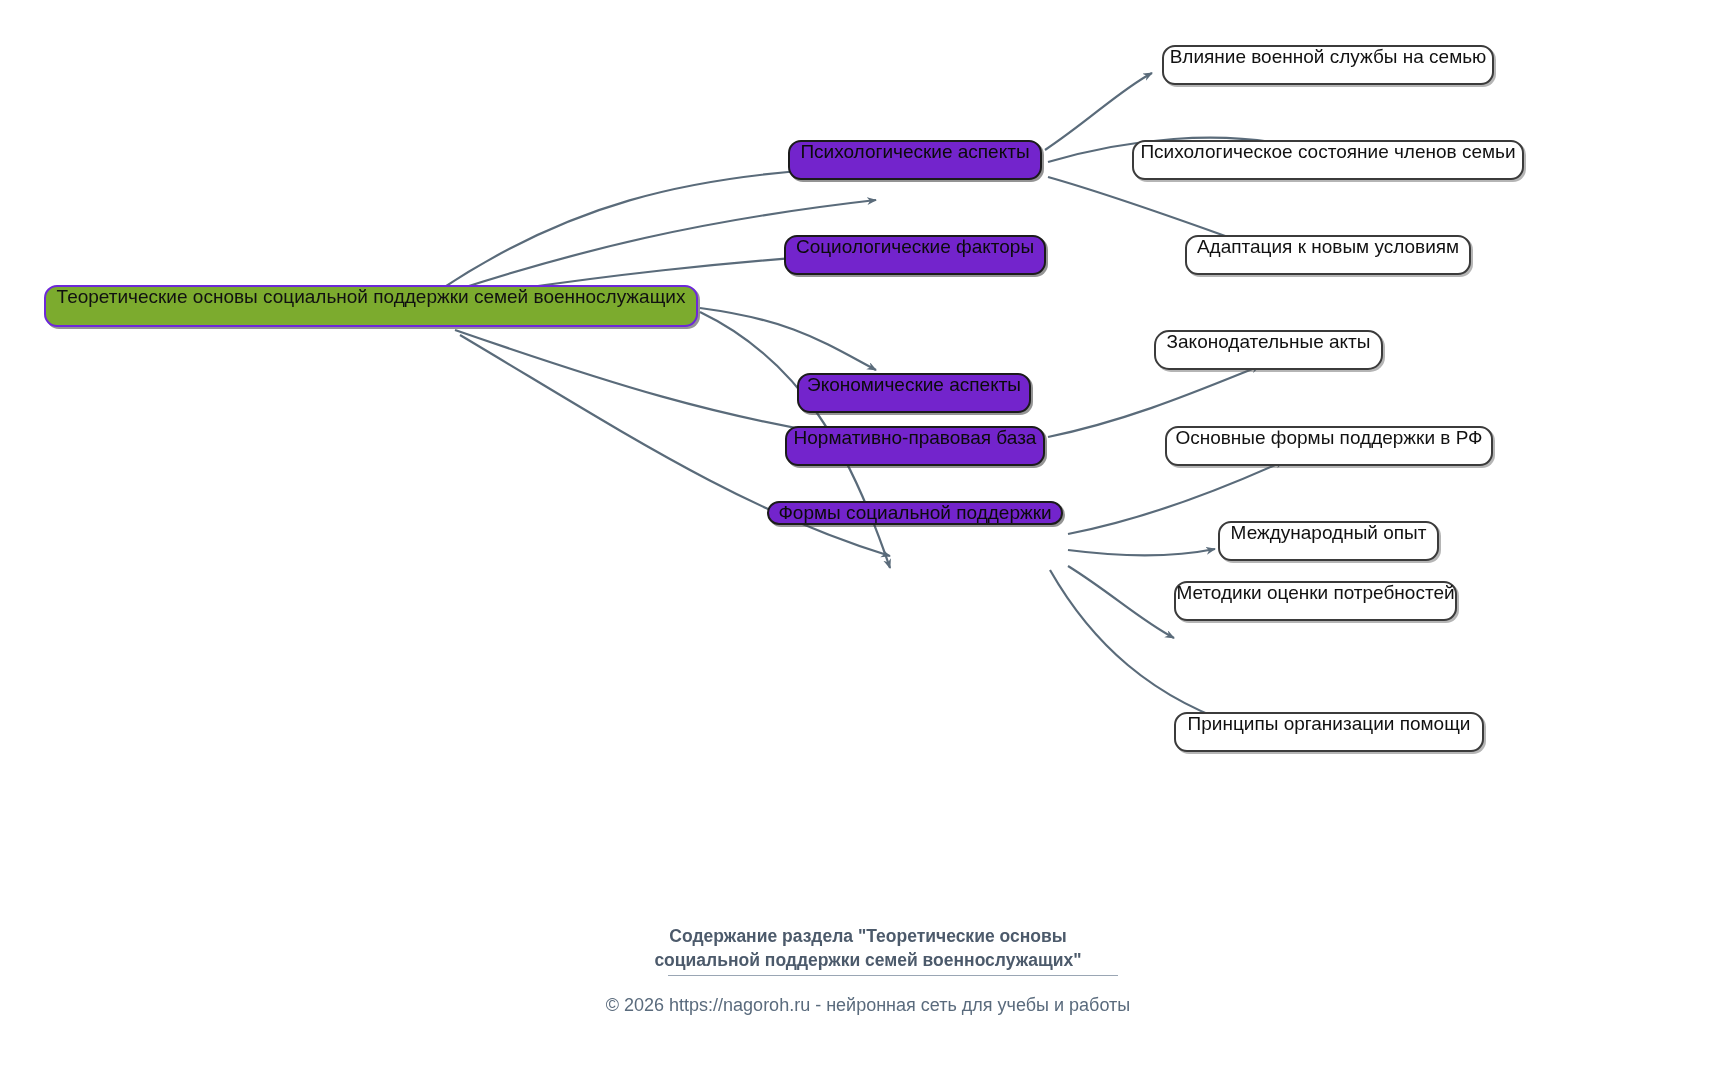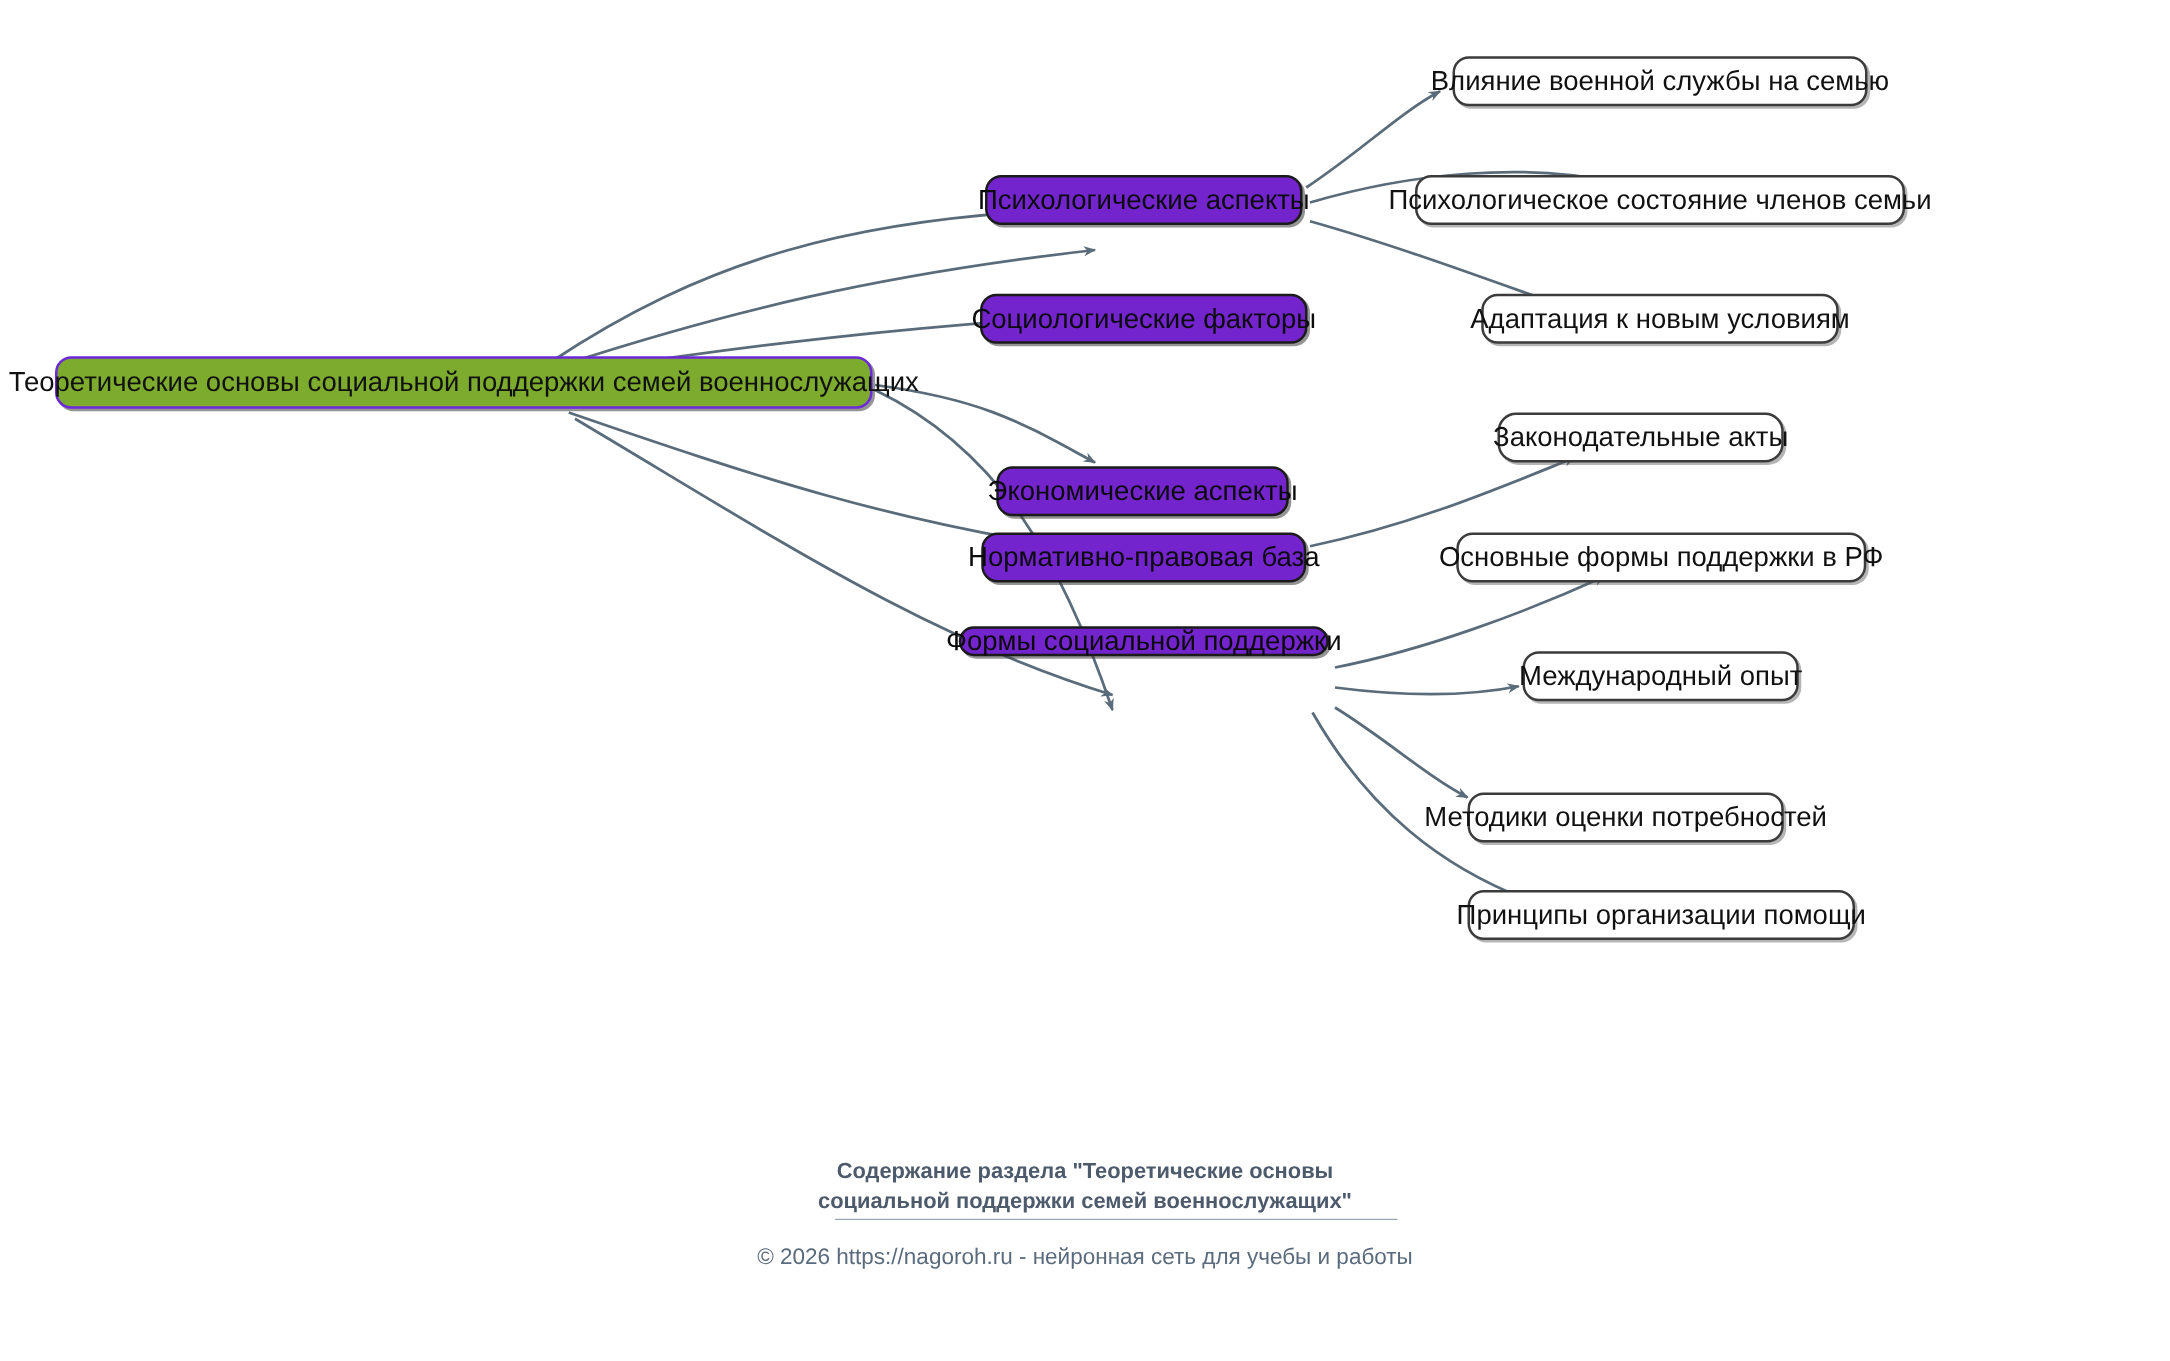--- a/index.html
+++ b/index.html
@@ -24,24 +24,24 @@
     position: absolute;
     left: 0; top: 0;
     width: 1736px;
     height: 1089px;
     pointer-events: none;
   }
   .node {
     position: absolute;
     box-sizing: border-box;
     display: flex;
-    align-items: center;
+    align-items: flex-start;
     justify-content: center;
     white-space: nowrap;
-    font-size: 22px;
+    font-size: 19px;
     line-height: 1;
     color: #111111;
     border-radius: 13px;
   }
   .node-root {
     background: #7cab2e;
     border: 2px solid #6d28d9;
     box-shadow: 2px 2px 0px rgba(60,60,60,0.55);
   }
   .node-branch {
@@ -145,33 +145,33 @@
   </div>
 
   <div class="node node-leaf" style="left:1132px; top:140px; width:392px; height:40px;">
     <span>Психологическое состояние членов семьи</span>
   </div>
 
   <div class="node node-leaf" style="left:1185px; top:235px; width:286px; height:40px;">
     <span>Адаптация к новым условиям</span>
   </div>
 
-  <div class="node node-leaf" style="left:1198px; top:330px; width:229px; height:40px;border-radius:15px;">
+  <div class="node node-leaf" style="left:1154px; top:330px; width:229px; height:40px;border-radius:15px;">
     <span>Законодательные акты</span>
   </div>
 
   <div class="node node-leaf" style="left:1165px; top:426px; width:328px; height:40px;">
     <span>Основные формы поддержки в РФ</span>
   </div>
 
   <div class="node node-leaf" style="left:1218px; top:521px; width:221px; height:40px;">
     <span>Международный опыт</span>
   </div>
 
-  <div class="node node-leaf" style="left:1174px; top:634px; width:253px; height:40px;">
+  <div class="node node-leaf" style="left:1174px; top:581px; width:283px; height:40px;">
     <span>Методики оценки потребностей</span>
   </div>
 
   <div class="node node-leaf" style="left:1174px; top:712px; width:310px; height:40px;">
     <span>Принципы организации помощи</span>
   </div>
 
   <div class="footer footer-title">
     <div>Содержание раздела "Теоретические основы</div>
     <div>социальной поддержки семей военнослужащих"</div>

